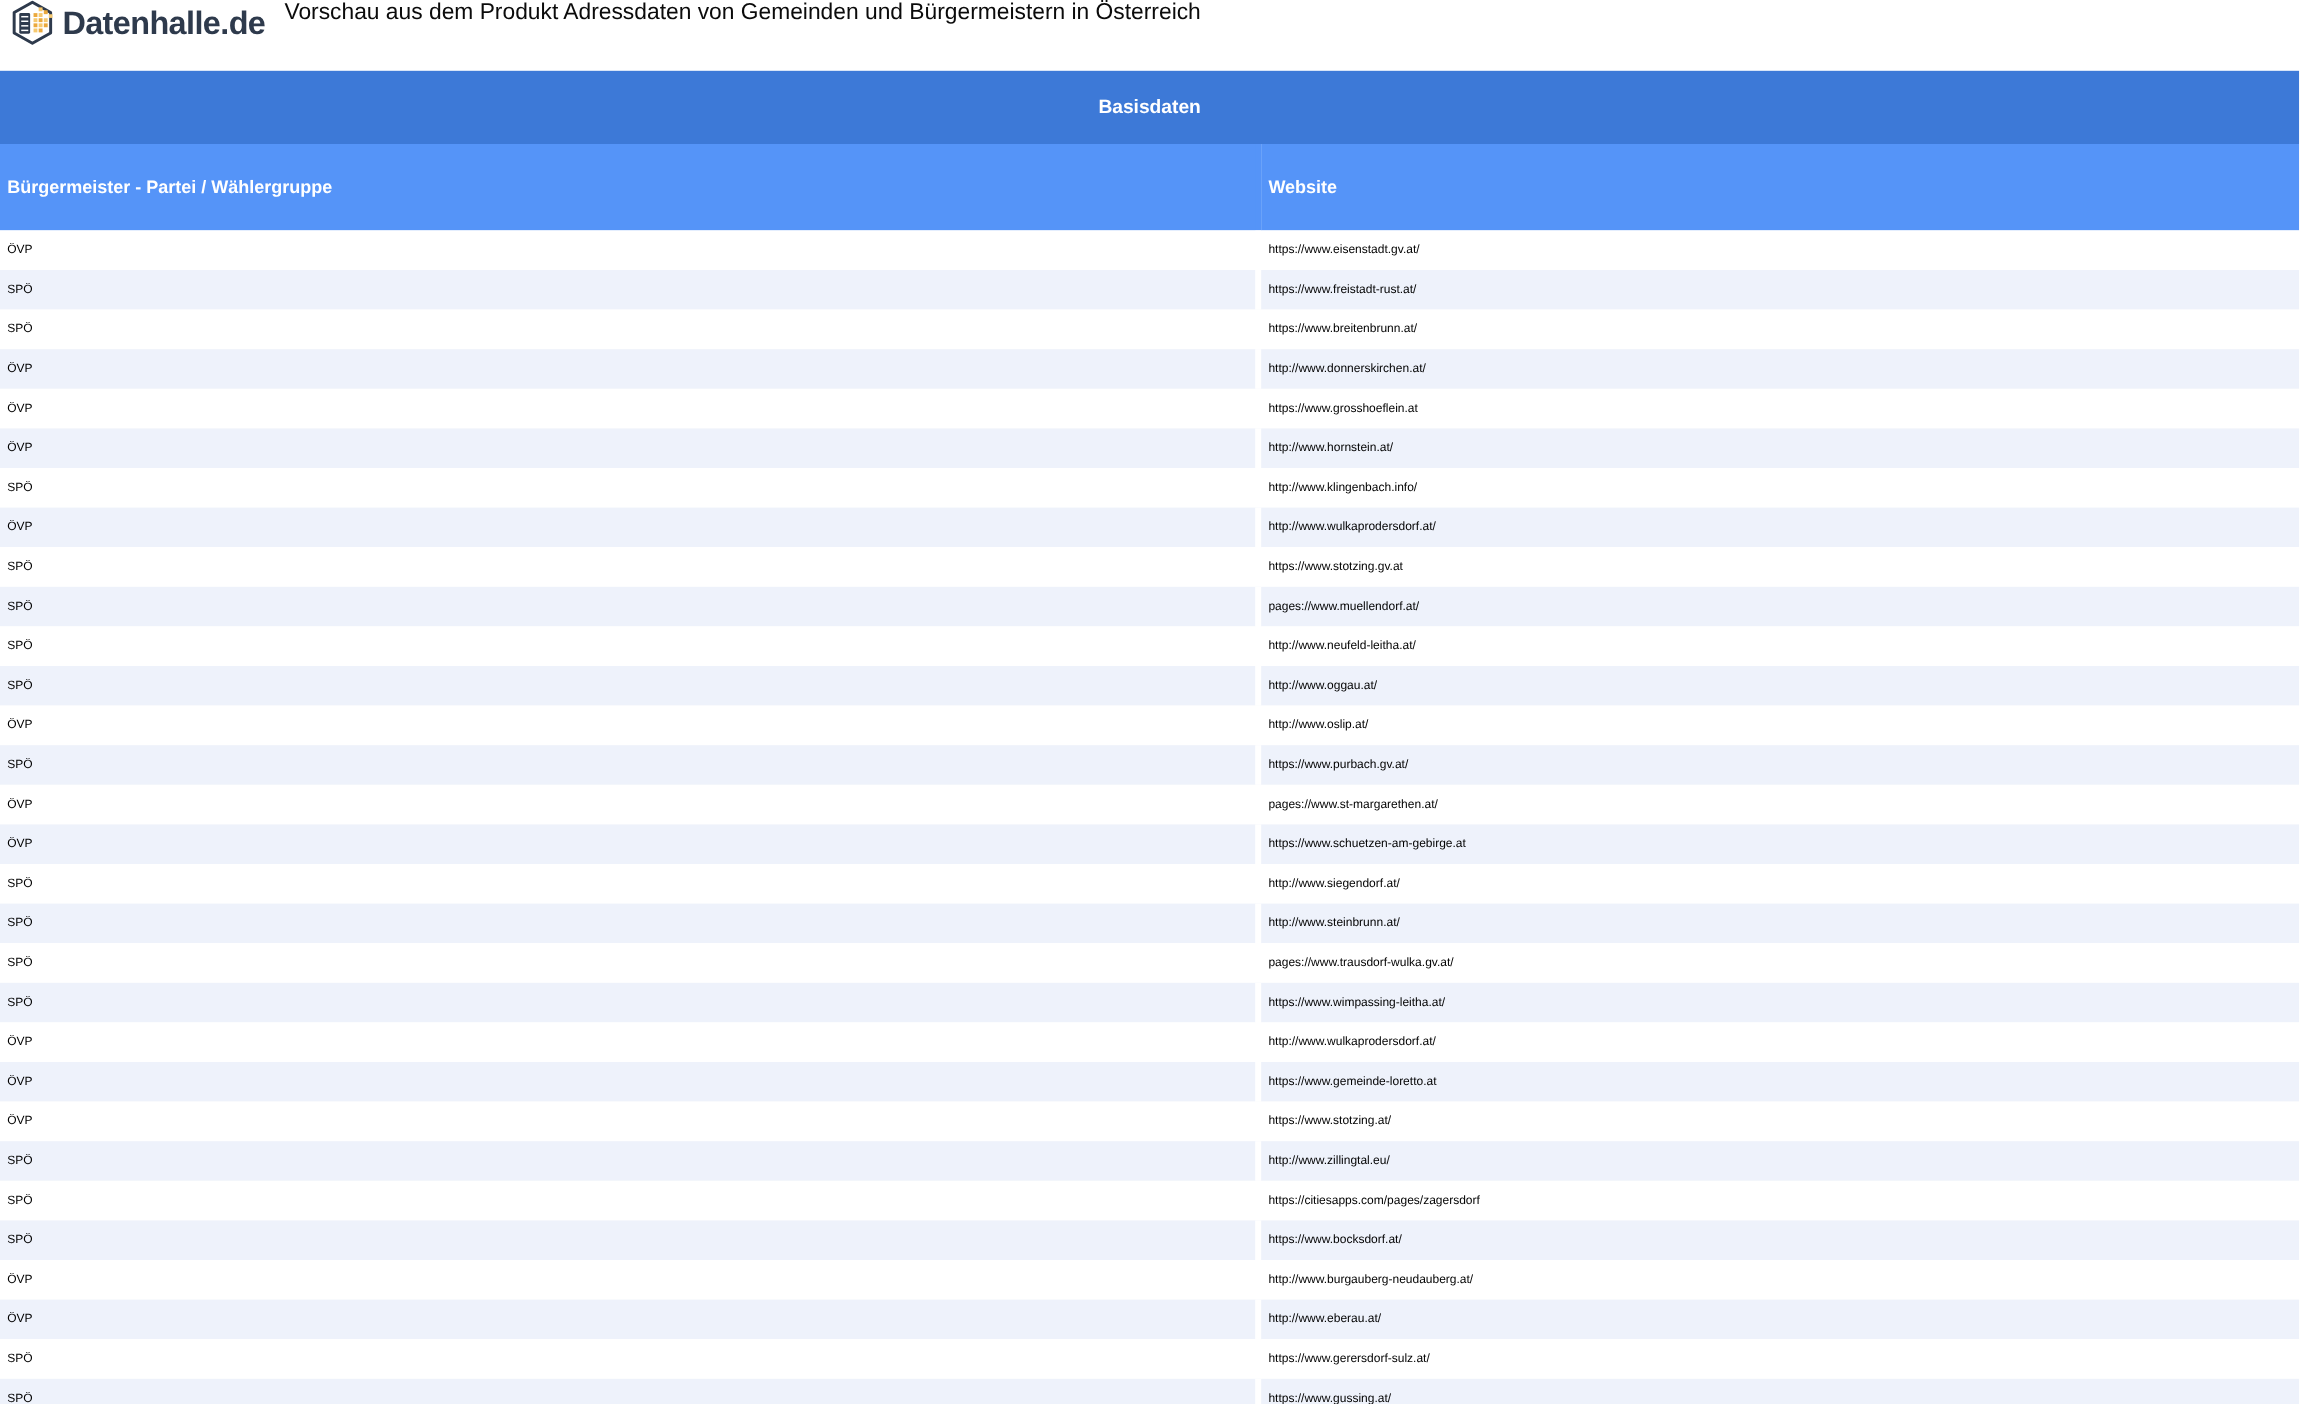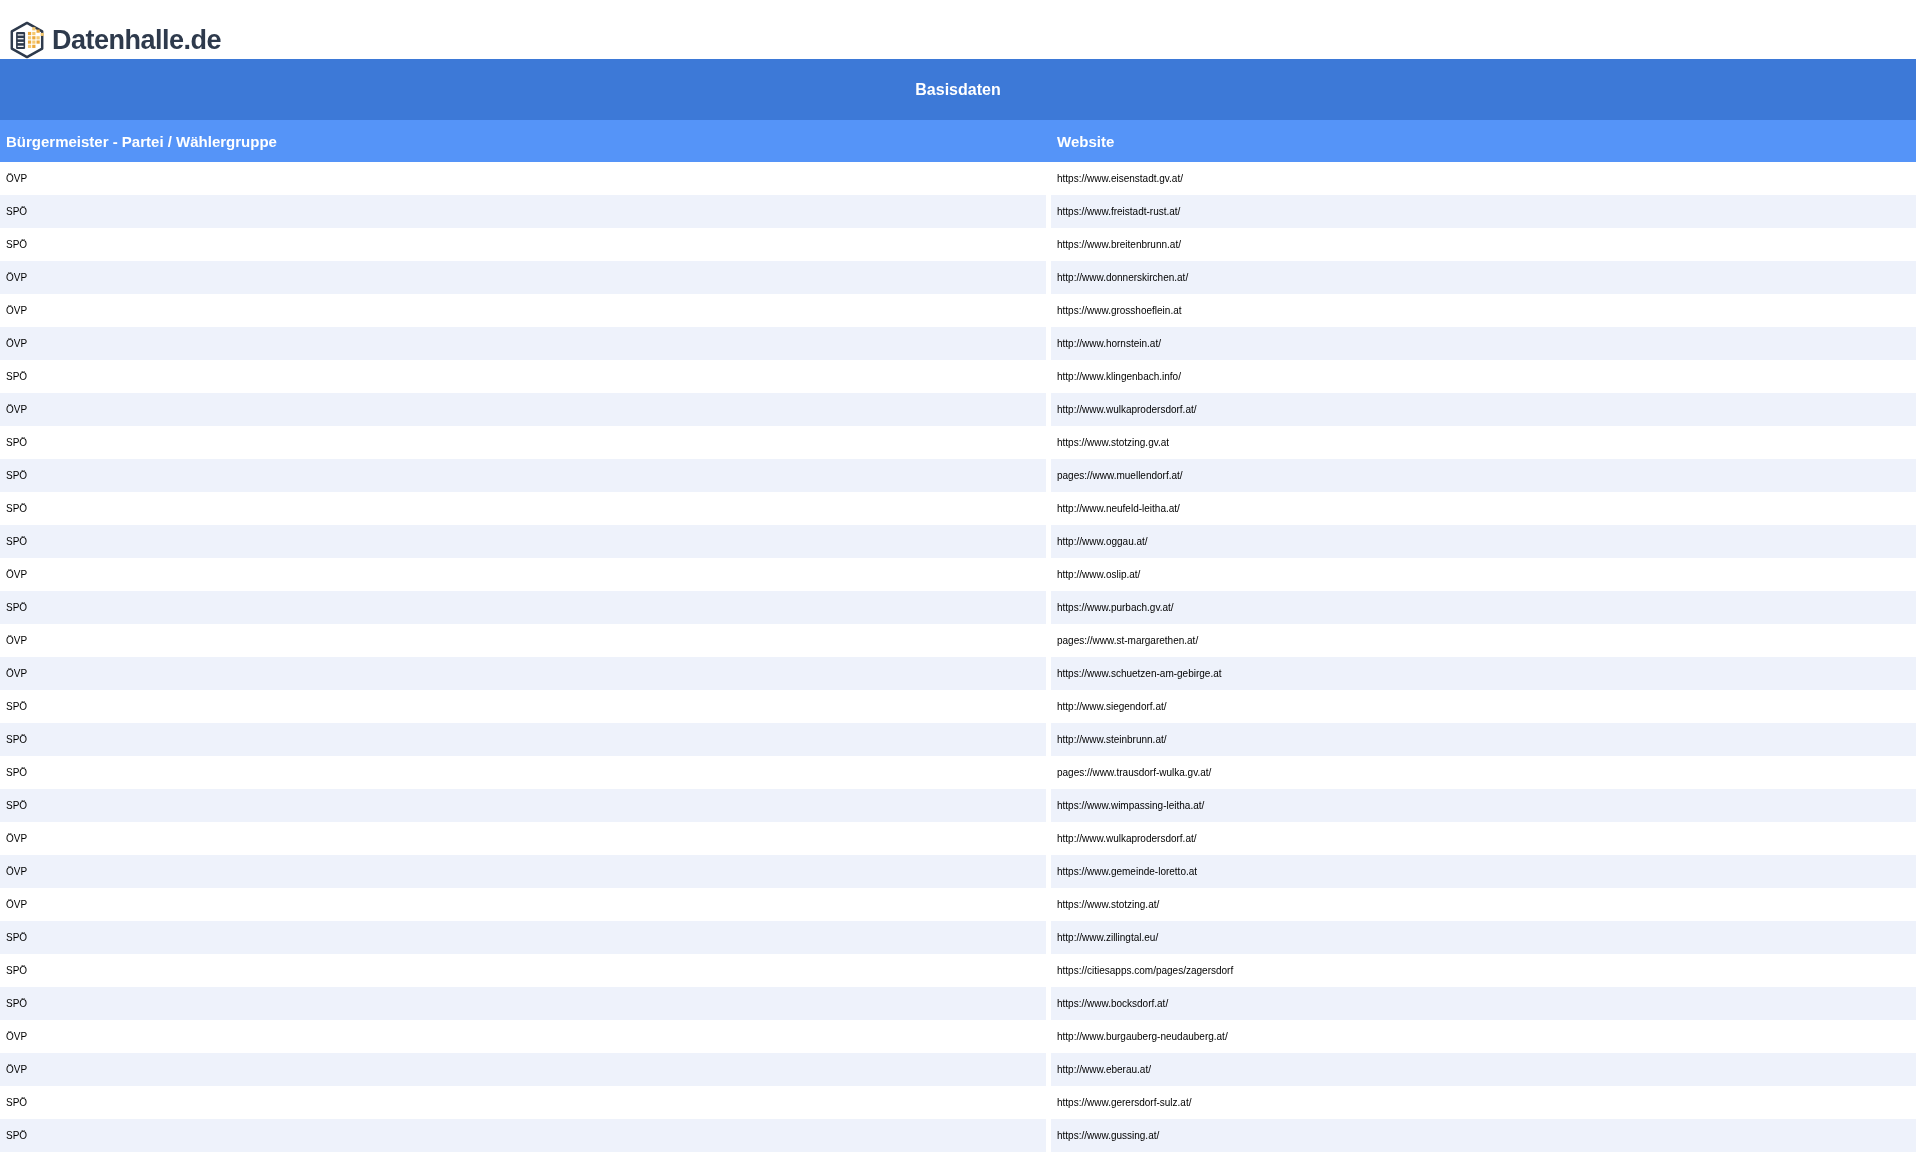--- a/index.html
+++ b/index.html
@@ -11,35 +11,35 @@
     --logo-amber-light:#f6c96f;
     --text-black:#000000;
     --header-text-white:#ffffff;
   }
   *{margin:0;padding:0;box-sizing:border-box;}
   html,body{width:1920px;height:1170px;overflow:hidden;background:#fff;
     font-family:"Liberation Sans","DejaVu Sans",sans-serif;}
   .page{position:relative;width:1920px;height:1170px;background:#fff;}
 
   
-  .topbar{height:59px;display:flex;align-items:flex-end;padding-left:8px;background:#fff;}
+  .topbar{height:59px;display:flex;align-items:flex-start;padding-left:8px;background:#fff;}
   .logo{display:flex;align-items:center;gap:6px;cursor:pointer;}
   .logo svg{display:block;}
   .logo-text{font-size:27px;font-weight:bold;letter-spacing:-0.5px;color:var(--logo-dark);}
   .page-title{margin-left:16px;font-size:19px;color:#0b0b0b;}
 
   
   .section-band{width:1916px;height:61px;background:var(--section-band-blue);
     display:flex;align-items:center;justify-content:center;}
   .section-band span{color:var(--header-text-white);font-size:16px;font-weight:bold;}
 
   
   table{width:1916px;border-collapse:separate;border-spacing:0;table-layout:fixed;}
   col.c1{width:1051px;}
-  thead th{height:42px;background:var(--column-header-blue);color:var(--header-text-white);
+  thead th{height:72px;background:var(--column-header-blue);color:var(--header-text-white);
     font-size:15px;font-weight:bold;text-align:left;padding-left:6px;vertical-align:middle;}
   thead th:first-child{border-right:5px solid var(--column-header-blue);}
   tbody td{height:33px;font-size:10px;color:var(--text-black);padding-left:6px;
     vertical-align:middle;background:#fff;white-space:nowrap;overflow:hidden;}
   tbody td:first-child{border-right:5px solid #fff;}
   tbody tr:nth-child(even) td{background:var(--row-alt-blue);}
   tbody tr:nth-child(even) td:first-child{border-right-color:#fff;}
 
   
   .scrollbar-track{position:absolute;top:0;right:0;width:4px;height:1170px;
@@ -74,20 +74,21 @@
             <rect x="21" y="20.5" width="3.4" height="3.4" fill="var(--logo-amber-dark)"></rect>
             <rect x="25.5" y="20.5" width="3.4" height="3.4" fill="var(--logo-amber-light)"></rect>
             <rect x="30" y="20.5" width="3.4" height="3.4" fill="var(--logo-amber-dark)"></rect>
             <rect x="21" y="25" width="3.4" height="3.4" fill="var(--logo-amber-light)"></rect>
             <rect x="25.5" y="25" width="3.4" height="3.4" fill="var(--logo-amber-dark)"></rect>
           </g>
         </svg>
       </span>
       <span class="logo-text">Datenhalle.de</span>
     </div>
+    <div class="page-title">Vorschau aus dem Produkt Adressdaten von Gemeinden und Bürgermeistern in Österreich</div>
   </div>
 
   <div class="section-band">
     <span>Basisdaten</span>
   </div>
 
   <table>
     <colgroup>
         <col class="c1">
         <col>

